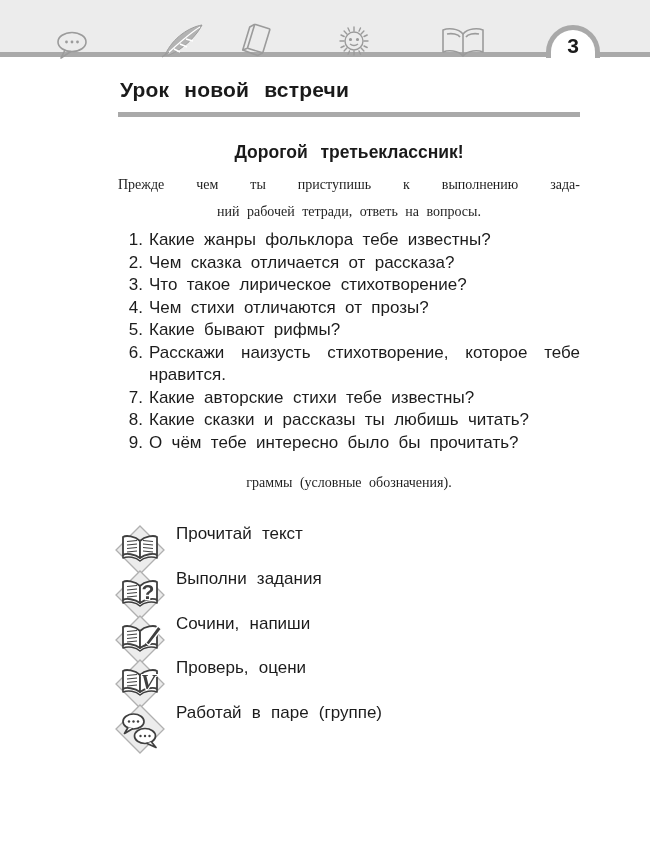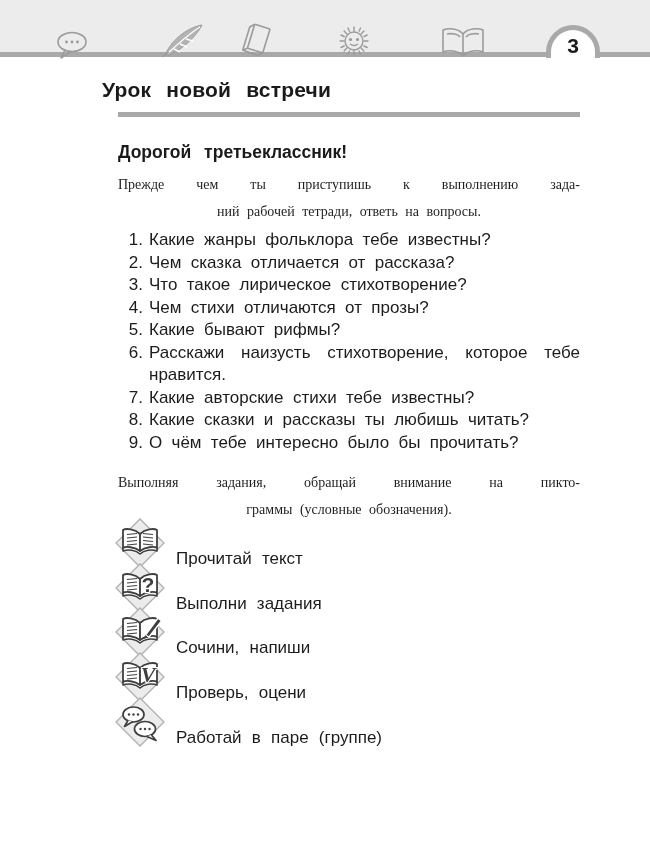--- a/index.html
+++ b/index.html
@@ -18,44 +18,44 @@
   .hicon { position:absolute; }
   .page-tab {
     position:absolute; left:546px; top:25px; width:54px; height:33px;
     background:#ffffff; border:5px solid #a9a9a9; border-bottom:none;
     border-radius:27px 27px 0 0; z-index:3;
     display:flex; align-items:flex-end; justify-content:center;
   }
   .page-tab span { font-weight:bold; font-size:21px; color:#1a1a1a; line-height:24px; }
   
   .page-title {
-    position:absolute; left:102px; top:78px;
+    position:absolute; left:120px; top:78px;
     font-size:21px; font-weight:bold; color:#1a1a1a; word-spacing:9px; letter-spacing:0.2px;
   }
   .title-bar { position:absolute; left:118px; top:112px; width:462px; height:5px; background:#a9a9a9; }
   
   .greeting {
-    position:absolute; left:118px; top:142px; width:462px; text-align:left;
+    position:absolute; left:118px; top:142px; width:462px; text-align:center;
     font-size:17.5px; font-weight:bold; word-spacing:8px; color:#1a1a1a;
   }
   
   .para { position:absolute; left:118px; width:462px; font-family:"Liberation Serif", serif;
           font-size:14px; line-height:27px; color:#1f1f1f; }
   .para .jline { text-align:justify; text-align-last:justify; word-spacing:4px; }
   .para .lline { text-align:center; word-spacing:4px; }
   .para1 { top:171px; }
   .para2 { top:469px; }
   
   .qlist { position:absolute; left:113px; top:229px; width:467px; font-size:17px; line-height:22.5px; }
   .qrow { display:flex; }
   .qnum { flex:0 0 30px; text-align:right; padding-right:0; }
   .qtext { flex:1; margin-left:6px; text-align:justify; word-spacing:4.6px; }
   
   .pictos { position:absolute; left:114px; top:524px; width:480px; }
-  .picto-row { display:flex; align-items:flex-end; height:44.8px; }
+  .picto-row { display:flex; align-items:flex-start; height:44.8px; }
   .picto-icon { flex:0 0 52px; height:52px; position:relative; }
   .picto-icon svg { position:absolute; left:0; top:0; }
   .picto-label { margin-left:10px; font-size:17px; word-spacing:5.5px; color:#1c1c1c; }
 </style>
 </head>
 <body>
 
 <svg width="0" height="0" style="position:absolute" aria-hidden="true">
   <defs>
     <g id="g-diamond">
@@ -165,21 +165,20 @@
     <span class="qnum">8.</span>
     <span class="qtext">Какие сказки и рассказы ты любишь читать?</span>
   </div>
   <div class="qrow">
     <span class="qnum">9.</span>
     <span class="qtext">О чём тебе интересно было бы прочитать?</span>
   </div>
 </div>
 
 <div class="para para2">
-  <div class="jline">Выполняя задания, обращай внимание на пикто-</div>
   <div class="lline">граммы  (условные  обозначения).</div>
 </div>
 
 <div class="pictos">
 
   <div class="picto-row">
     <div class="picto-icon">
       <svg width="52" height="52" viewBox="0 0 52 52">
         <use href="#g-diamond"></use>
           <use href="#g-openbook"></use>

